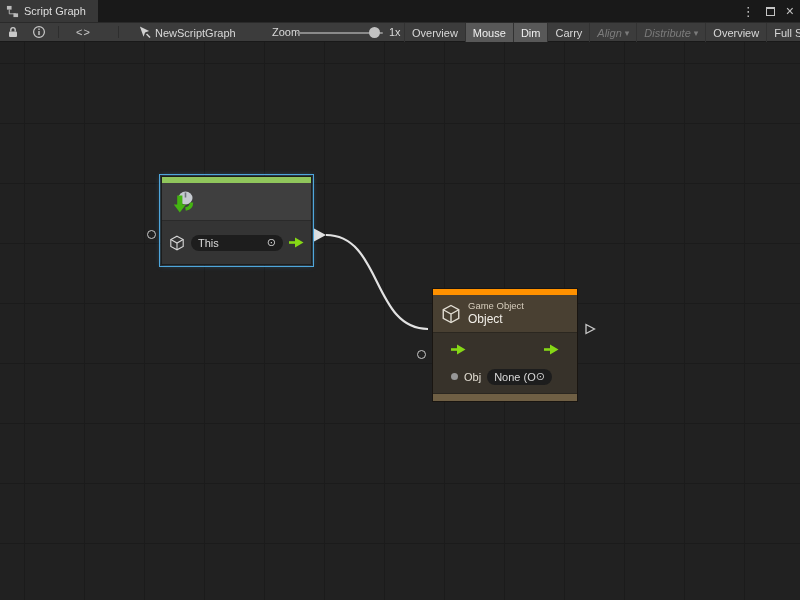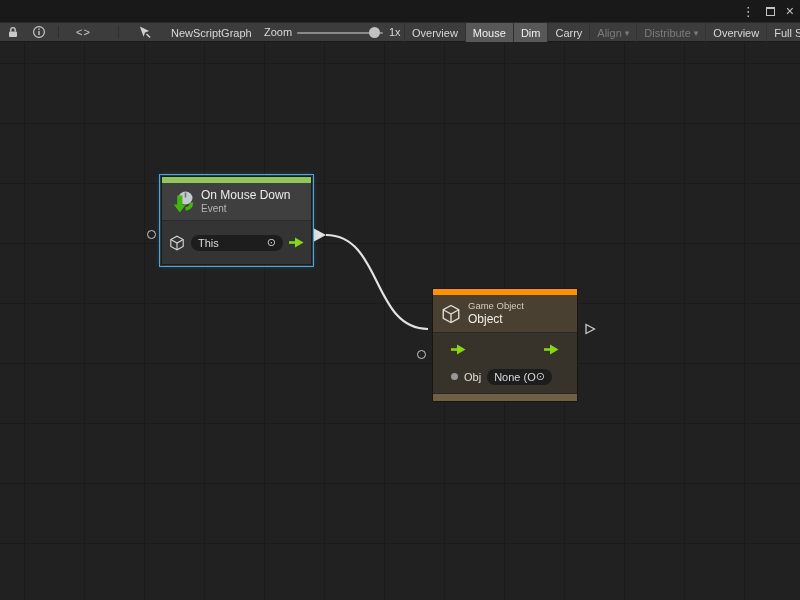--- a/index.html
+++ b/index.html
@@ -17,28 +17,28 @@
   .tb-max  { width:9px; height:9px; border:1px solid #c4c4c4; border-top:2px solid #c4c4c4; }
   .tb-close{ font-size:14px; line-height:1; }
 
   
   .toolbar { position:relative; height:20px; background:#3c3c3c;
              border-top:1px solid #2a2a2a; border-bottom:1px solid #191919;
              color:#d6d6d6; font-size:11px; }
   .ti { position:absolute; top:50%; transform:translateY(-50%); display:flex; align-items:center; }
   .sep { position:absolute; top:3px; width:1px; height:12px; background:#2e2e2e; }
   .code-glyph { color:#c9c9c9; font-size:11px; letter-spacing:1px; }
-  .gname { gap:20px; color:#d9d9d9; }
+  .gname { gap:4px; color:#d9d9d9; }
   .zoom-track { position:absolute; left:297px; top:9px; width:86px; height:2px; background:#8a8a8a; border-radius:1px; }
   .zoom-handle { position:absolute; left:369px; top:4px; width:11px; height:11px; border-radius:50%; background:#c2c2c2; }
   .tb-buttons { position:absolute; left:404px; top:0; height:19px; display:flex; }
   .tbtn { display:flex; align-items:center; gap:3px; padding:0 7px; height:19px;
           border-left:1px solid #323232; color:#d8d8d8; white-space:nowrap; cursor:default; }
   .tbtn.active { background:#585858; color:#f0f0f0; }
-  .tbtn.disabled { color:#7b7b7b; }
+  .tbtn.disabled { color:#7b7b7b;font-style:italic; }
   .caret { font-size:9px; }
 
   
   .canvas { position:relative; width:800px; height:558px; background-color:#212121; overflow:hidden;
     background-image:
       linear-gradient(to right,#1b1b1b 1px,transparent 1px),
       linear-gradient(to bottom,#1b1b1b 1px,transparent 1px);
     background-size:60px 60px; background-position:24px 21px; }
   .wires { position:absolute; left:0; top:0; z-index:1; pointer-events:none; }
 
@@ -76,20 +76,28 @@
   .port-circle { position:absolute; z-index:3; width:9px; height:9px; border:1px solid #c8c8c8;
                  border-radius:50%; background:#212121; }
   .tri-out { position:absolute; z-index:3; }
 </style>
 </head>
 <body>
 
 <div class="window">
 
   <div class="tabbar">
+    <div class="tab">
+      <svg width="13" height="13" viewBox="0 0 14 14">
+        <rect x="1" y="1" width="5" height="4" fill="#bbbbbb"></rect>
+        <rect x="8" y="9" width="5" height="4" fill="#bbbbbb"></rect>
+        <path d="M3.5 5 v4.5 h7" stroke="#bbbbbb" fill="none"></path>
+      </svg>
+      <span>Script Graph</span>
+    </div>
     <div class="tabbar-controls">
       <span class="tb-menu">⋮</span>
       <span class="tb-max"></span>
       <span class="tb-close">×</span>
     </div>
   </div>
 
   <div class="toolbar">
     <span class="ti" style="left:6px">
       <svg width="14" height="14" viewBox="0 0 14 14">
@@ -109,21 +117,21 @@
     <span class="sep" style="left:118px"></span>
 
     <span class="ti gname" style="left:138px">
       <svg width="13" height="13" viewBox="0 0 14 14">
         <polygon points="2,1 6,12 7.6,7.6 12,6" fill="#d0d0d0"></polygon>
         <line x1="9.2" y1="9.2" x2="13" y2="13" stroke="#d0d0d0" stroke-width="1.6"></line>
       </svg>
       <span>NewScriptGraph</span>
     </span>
 
-    <span class="ti" style="left:264px; color:#d9d9d9">Zoom</span>
+    <span class="ti" style="left:272px; color:#d9d9d9">Zoom</span>
     <span class="zoom-track"></span>
     <span class="zoom-handle"></span>
     <span class="ti" style="left:389px; color:#d9d9d9">1x</span>
 
     <div class="tb-buttons">
       <div class="tbtn">Overview</div>
       <div class="tbtn active">Mouse</div>
       <div class="tbtn active">Dim</div>
       <div class="tbtn">Carry</div>
       <div class="tbtn disabled">
@@ -151,24 +159,20 @@
     <div class="node node1 selected" style="outline-color: rgb(79, 166, 220);">
       <div class="strip" style="background: rgb(144, 198, 92);"></div>
       <div class="nhead">
         <svg width="24" height="24" viewBox="0 0 24 24">
           <ellipse cx="15.5" cy="8" rx="7" ry="6.5" fill="#c5cad0"></ellipse>
           <line x1="15.5" y1="2.5" x2="15.5" y2="7.5" stroke="#6f7479" stroke-width="1.6"></line>
           <path d="M21.5 12.5 q0 5.5 -6 6.5" fill="none" stroke="#44b411" stroke-width="3.4"></path>
           <rect x="7.2" y="5.5" width="5.2" height="10" fill="#44b411"></rect>
           <polygon points="3.8,14.5 16,14.5 9.8,22.5" fill="#44b411"></polygon>
         </svg>
-        <div class="ntitles">
-          <div class="ntitle">On Mouse Down</div>
-          <div class="nsub">Event</div>
-        </div>
       </div>
       <div class="nbody">
         <div class="nrow">
           <svg width="16" height="16" viewBox="0 0 16 16">
             <path d="M8 1.2 L14.2 4.6 L14.2 11.4 L8 14.8 L1.8 11.4 L1.8 4.6 Z" fill="none" stroke="#d8d8d8" stroke-width="1.1"></path>
             <path d="M1.8 4.6 L8 8 L14.2 4.6 M8 8 L8 14.8" fill="none" stroke="#d8d8d8" stroke-width="1.1"></path>
           </svg>
           <div class="field">
             <span>This</span>
             <span class="picker">⊙</span>

